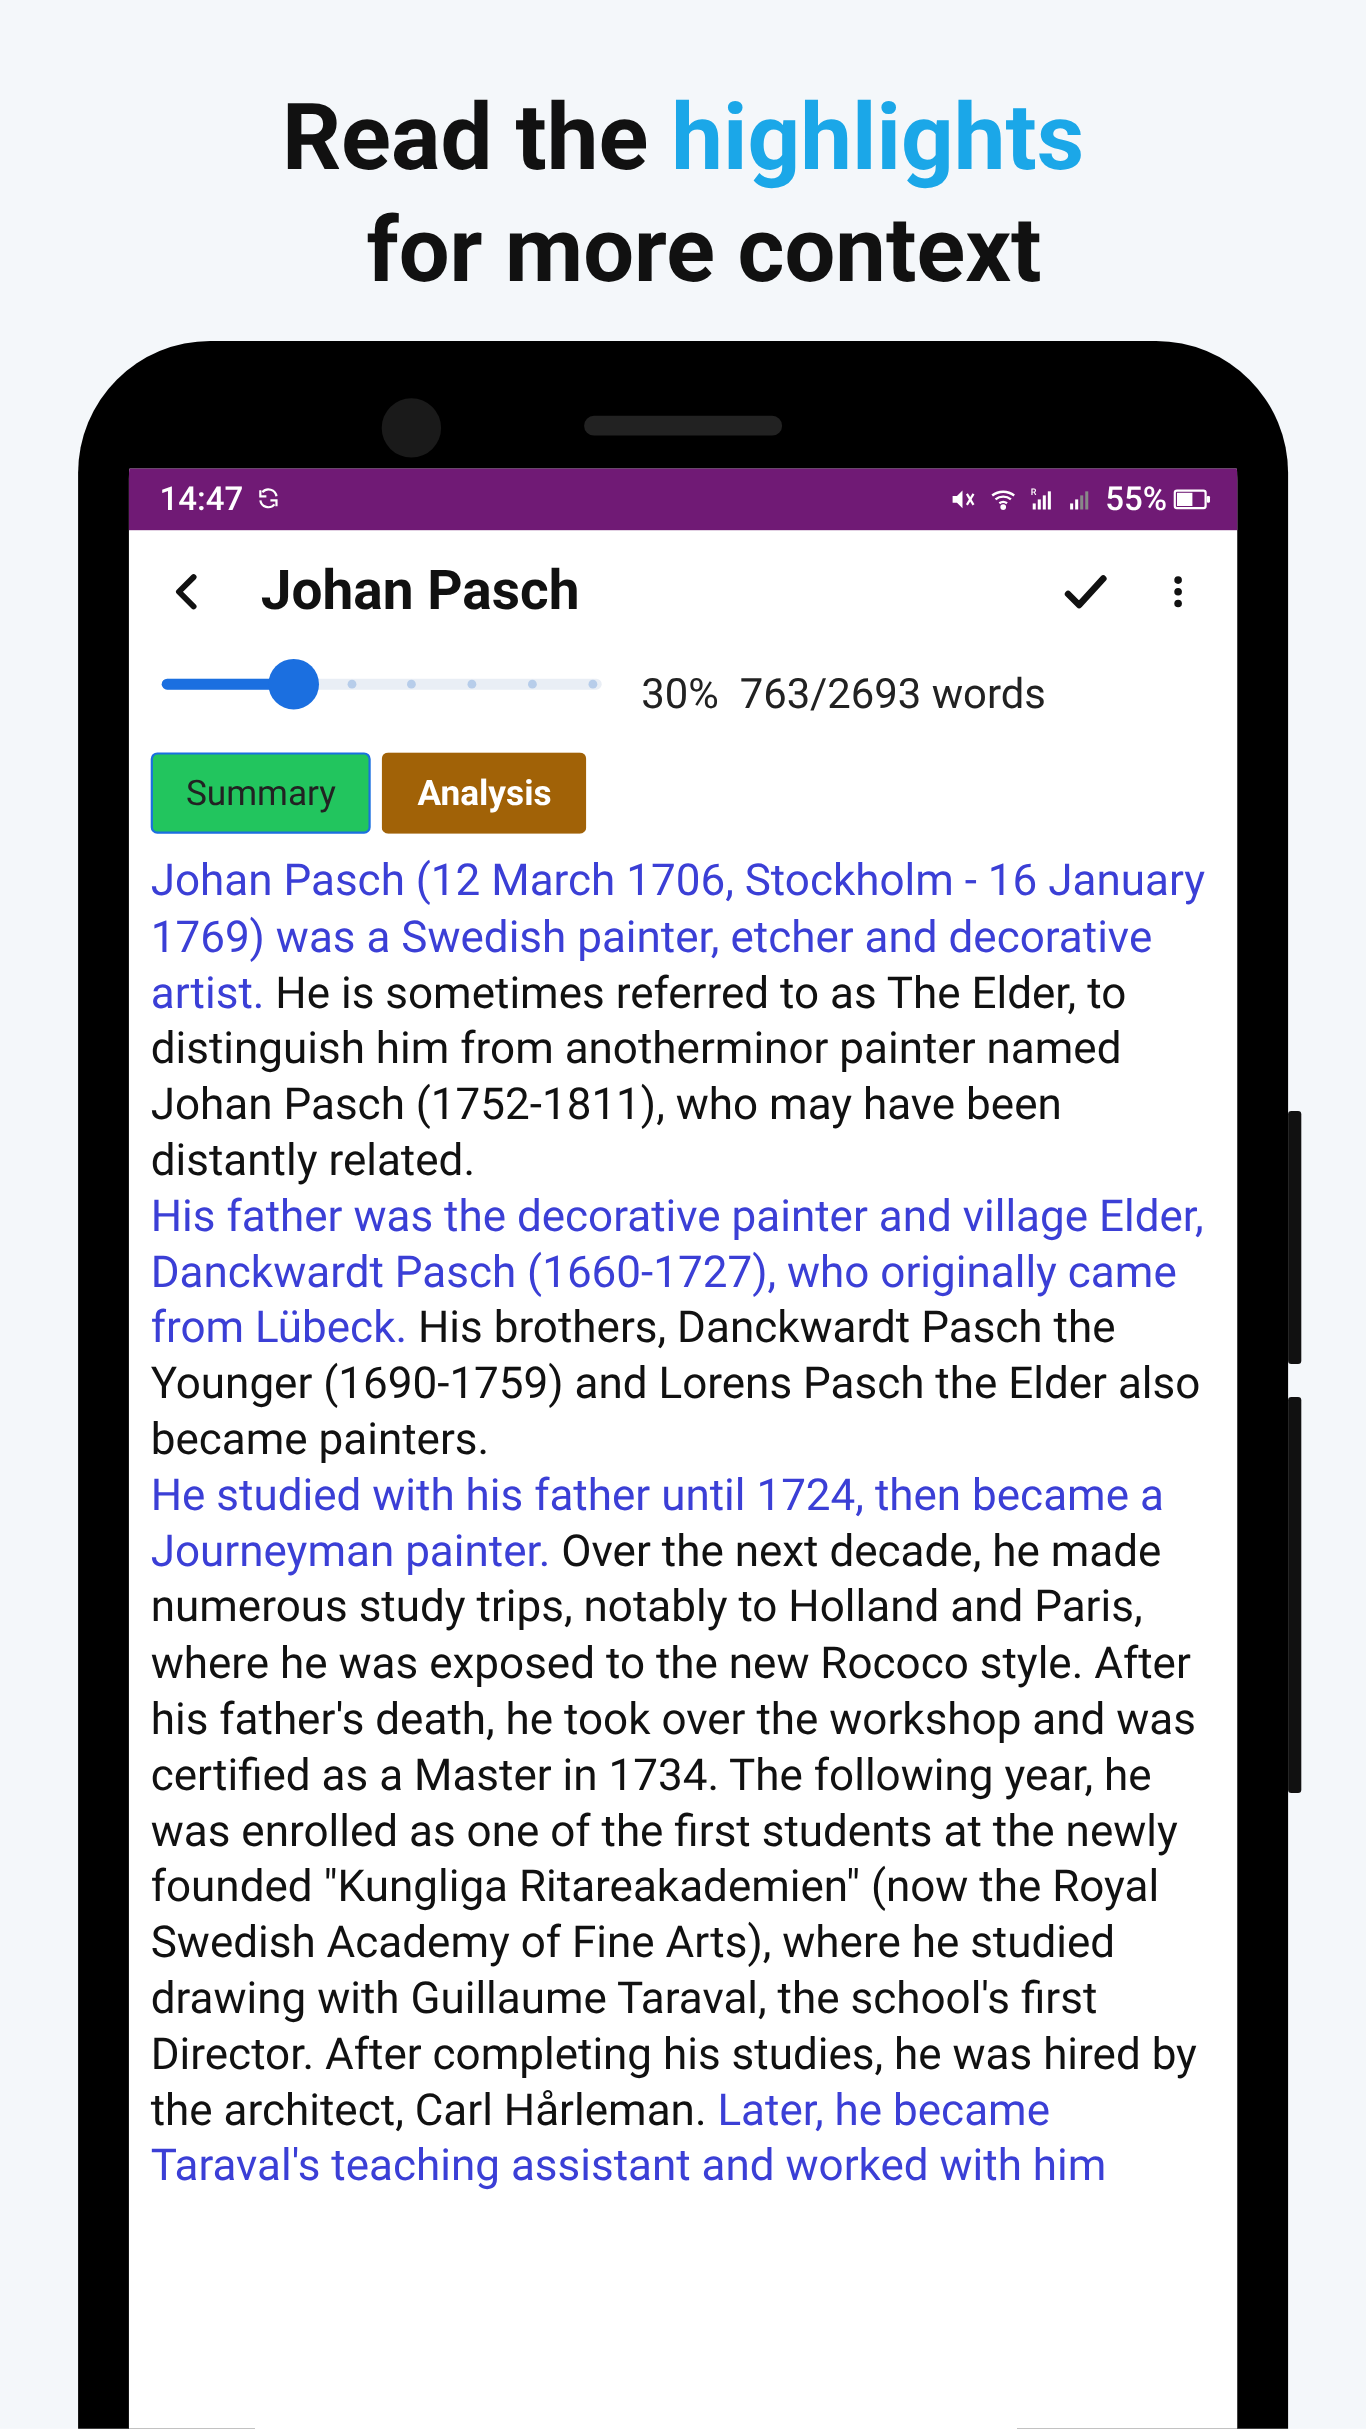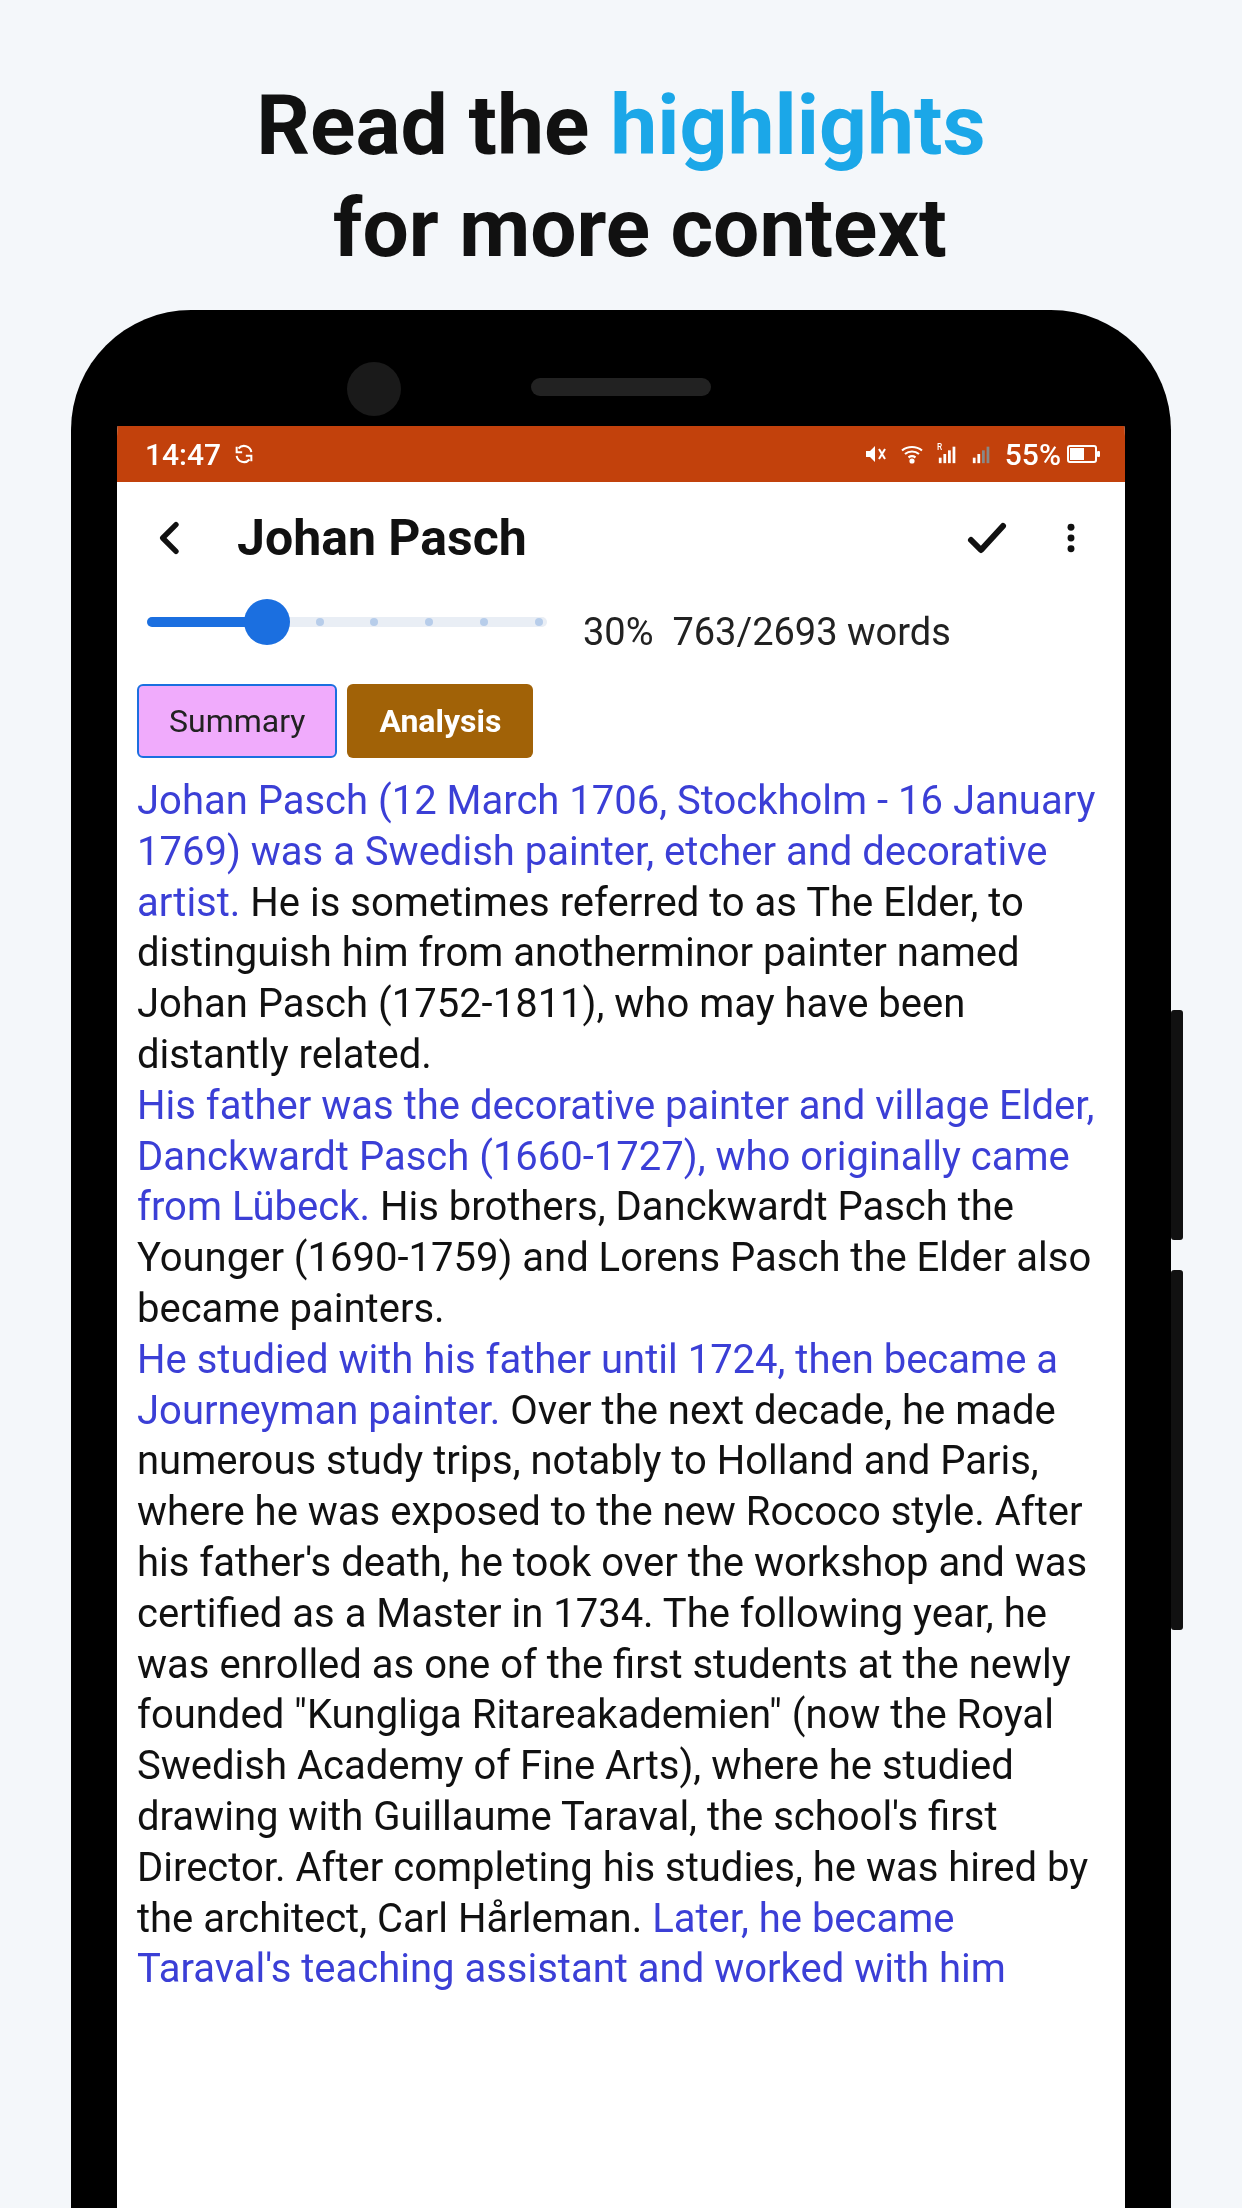--- a/index.html
+++ b/index.html
@@ -87,21 +87,21 @@
     position: absolute;
     top: 70px;
     left: 0; right: 0; bottom: 0;
     background: #fff;
     display: flex;
     flex-direction: column;
   }
 
   
   .status-bar {
-    background: #c2410c;
+    background: #701a75;
     color: #fff;
     height: 56px;
     display: flex;
     align-items: center;
     justify-content: space-between;
     padding: 0 28px;
     font-size: 30px;
     font-weight: 500;
   }
   .status-left, .status-right { display: flex; align-items: center; gap: 12px; }
@@ -196,21 +196,21 @@
     gap: 10px;
     padding: 20px 20px 10px 20px;
   }
   .tab {
     font-size: 32px;
     padding: 16px 30px;
     border-radius: 6px;
     border: 2px solid transparent;
   }
   .tab.inactive {
-    background: #f0abfc;
+    background: #22c55e;
     border-color: #1b6fe0;
     color: #222;
   }
   .tab.active {
     background: #a16207;
     color: #fff;
     font-weight: bold;
   }
 
   

